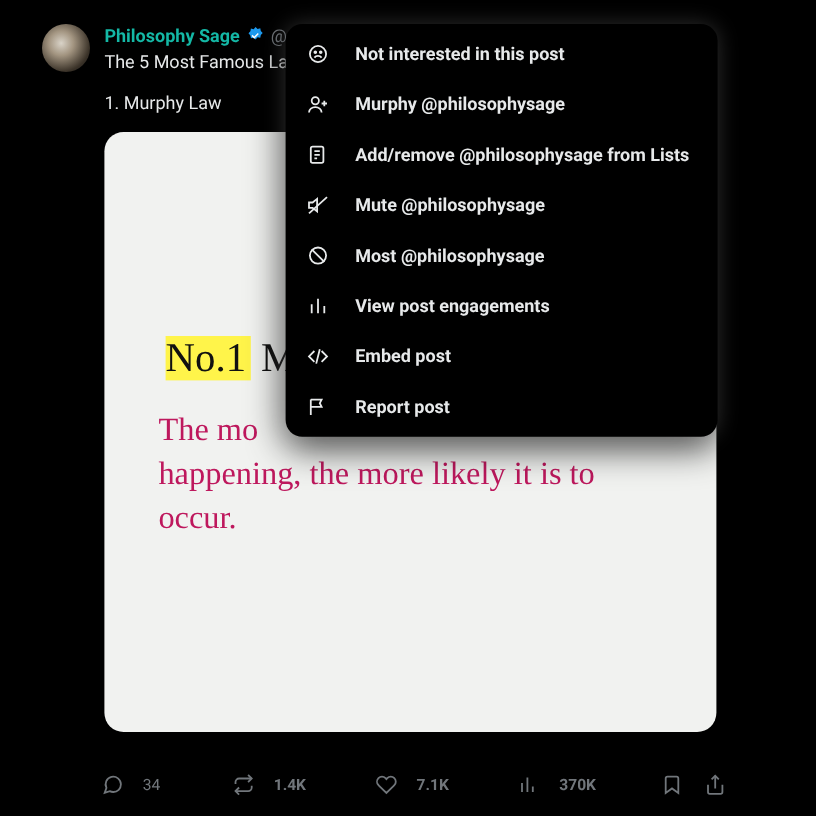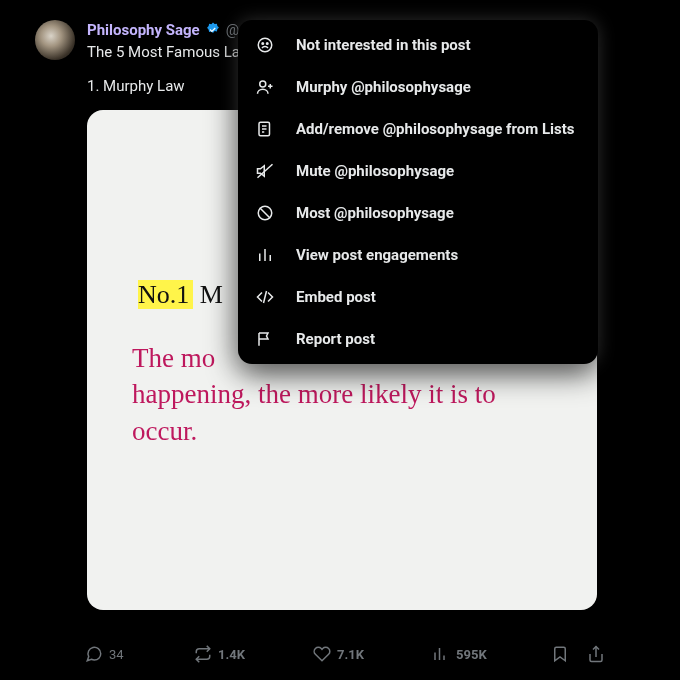--- a/index.html
+++ b/index.html
@@ -31,21 +31,21 @@
   .content {
     margin-left: 52px;
   }
   .header-row {
     display: flex;
     align-items: center;
     gap: 4px;
     font-size: 15px;
     line-height: 20px;
   }
-  .display-name { font-weight: 700; color: #c4b5fd; }
+  .display-name { font-weight: 700; color: #14b8a6; }
   .badge {
     width: 18px; height: 18px;
     display: inline-flex; align-items: center; justify-content: center;
   }
   .post-text {
     font-size: 15px;
     color: #e7e9ea;
     margin-top: 2px;
     line-height: 20px;
   }
@@ -59,21 +59,21 @@
     position: relative;
     color: #111;
     padding: 0;
     overflow: hidden;
   }
   .card-label {
     position: absolute;
     left: 45px;
     top: 170px;
     font-family: Georgia, 'Times New Roman', serif;
-    font-size: 26px;
+    font-size: 34px;
     padding: 0 6px;
   }
   .card-label .hl {
     background: #fff44a;
     padding: 0 4px 0 0;
   }
   .card-body {
     position: absolute;
     left: 45px;
     top: 230px;
@@ -91,21 +91,21 @@
     top: 645px;
     width: 520px;
     display: flex;
     align-items: center;
     color: #71767b;
     font-size: 13px;
   }
   .action {
     display: flex;
     align-items: center;
-    gap: 6px;
+    gap: 16px;
     width: 110px;
   }
   .action.wide { width: 120px; font-weight: bold; }
   .action svg, .svgicon svg { display: block; }
   .trailing {
     margin-left: auto;
     display: flex;
     gap: 18px;
   }
 
@@ -196,21 +196,21 @@
         </svg>
     </span>
     <span>7.1K</span>
   </div>
   <div class="action wide">
     <span class="svgicon">
       <svg width="18" height="18" viewBox="0 0 24 24" fill="none" stroke="#71767b" stroke-width="2">
           <path d="M4 20V10M10 20V4M16 20v-6"></path>
         </svg>
     </span>
-    <span>595K</span>
+    <span>370K</span>
   </div>
   <div class="trailing">
     <span class="svgicon">
       <svg width="18" height="18" viewBox="0 0 24 24" fill="none" stroke="#71767b" stroke-width="2">
           <path d="M19 21l-7-5-7 5V5a2 2 0 0 1 2-2h10a2 2 0 0 1 2 2z"></path>
         </svg>
     </span>
     <span class="svgicon">
       <svg width="18" height="18" viewBox="0 0 24 24" fill="none" stroke="#71767b" stroke-width="2">
           <path d="M4 12v8a2 2 0 0 0 2 2h12a2 2 0 0 0 2-2v-8"></path>

